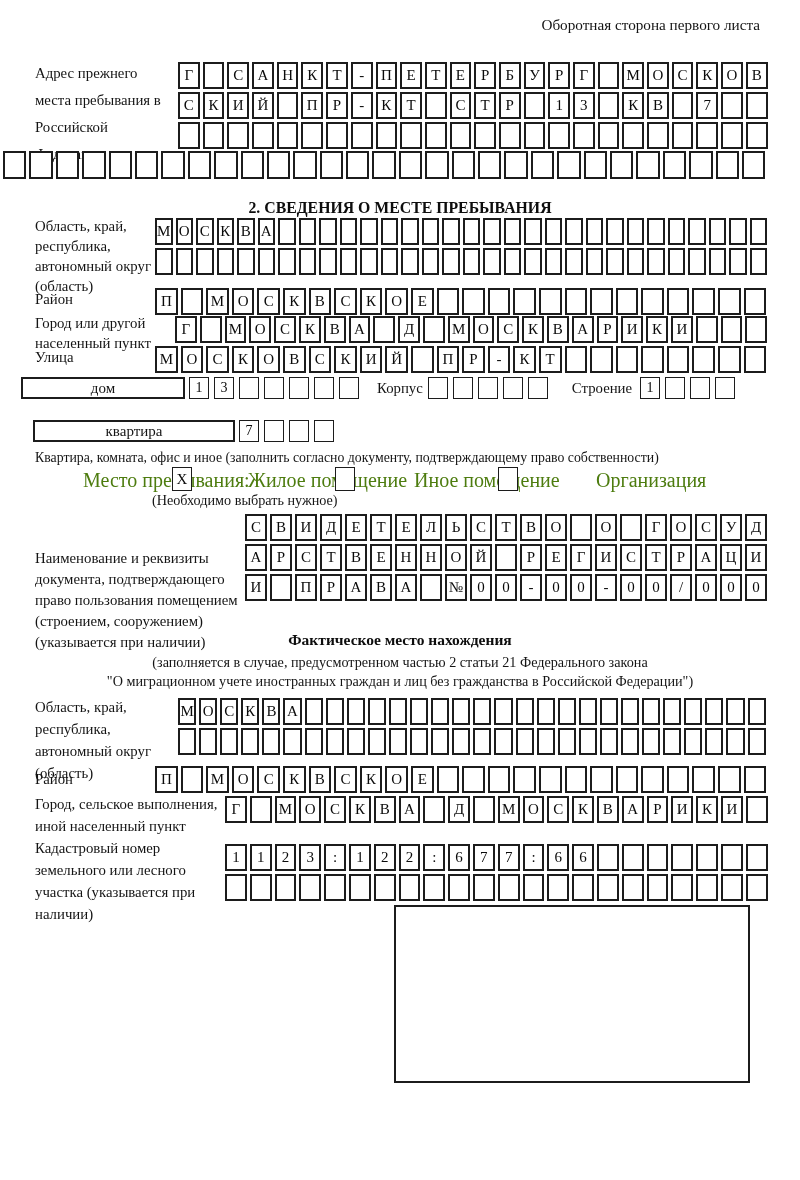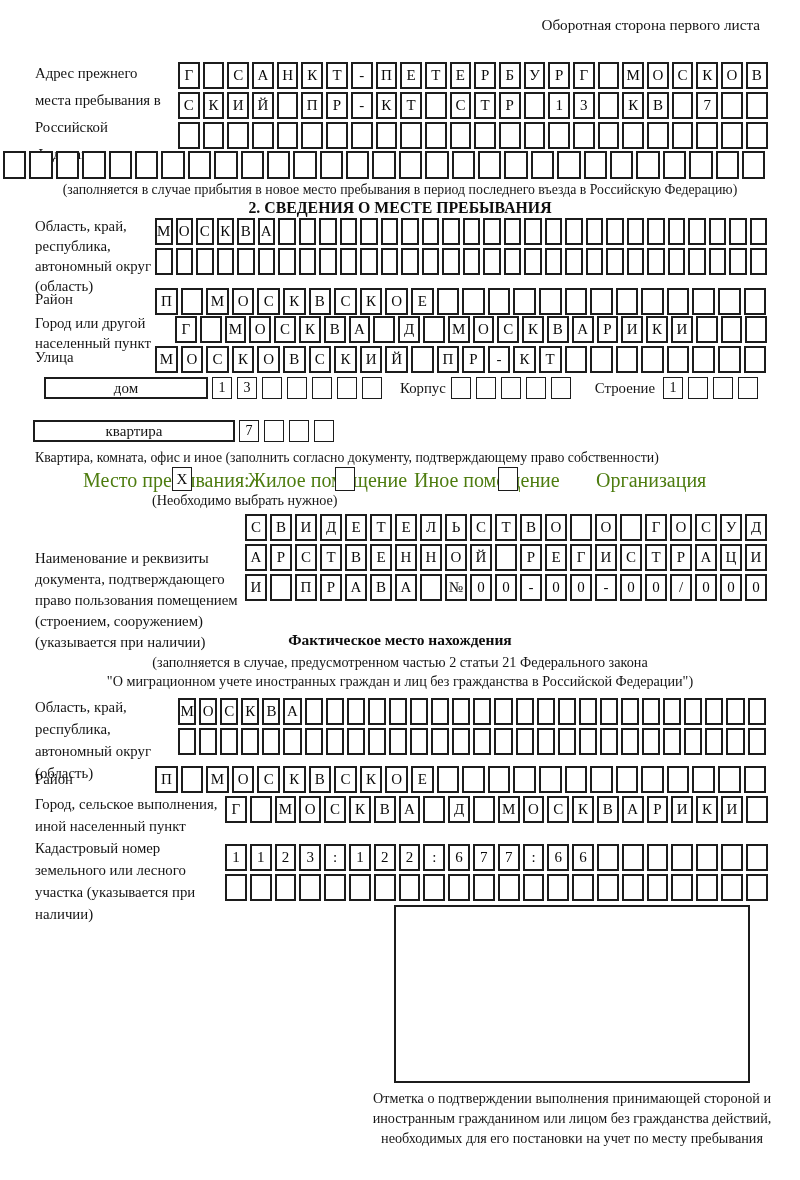--- a/index.html
+++ b/index.html
@@ -153,21 +153,20 @@
       <span class="cell"></span>
       <span class="cell"></span>
       <span class="cell"></span>
       <span class="cell"></span>
       <span class="cell"></span>
       <span class="cell"></span>
       <span class="cell"></span>
       <span class="cell"></span>
       <span class="cell"></span>
     </div>
-  <div class="caption center" style="top:182px;">(заполняется в случае прибытия в новое место пребывания в период последнего въезда в Российскую Федерацию)</div>
 
   <div class="title" style="top:199px;">2. СВЕДЕНИЯ О МЕСТЕ ПРЕБЫВАНИЯ</div>
 
   <div class="lbl" style="left:35px;top:216px;width:118px;line-height:20px;">Область, край, республика, автономный округ (область)</div>
   <div class="cellrow cells-30" style="left:155px;top:218px;">
       <span class="cell">М</span>
       <span class="cell">О</span>
       <span class="cell">С</span>
       <span class="cell">К</span>
       <span class="cell">В</span>
@@ -307,21 +306,21 @@
       <span class="cell"></span>
       <span class="cell"></span>
       <span class="cell"></span>
       <span class="cell"></span>
       <span class="cell"></span>
       <span class="cell"></span>
       <span class="cell"></span>
       <span class="cell"></span>
     </div>
 
-  <div class="inline-row" style="left:44px;top:377px;height:22px;">
+  <div class="inline-row" style="left:21px;top:377px;height:22px;">
     <div class="type-box" style="width:164px;">дом</div>
     <div class="cellrow cells-sm" style="position:static;margin-left:4px;">
         <span class="cell">1</span>
         <span class="cell">3</span>
         <span class="cell"></span>
         <span class="cell"></span>
         <span class="cell"></span>
         <span class="cell"></span>
         <span class="cell"></span>
       </div>
@@ -599,15 +598,14 @@
       <span class="cell"></span>
       <span class="cell"></span>
       <span class="cell"></span>
       <span class="cell"></span>
       <span class="cell"></span>
       <span class="cell"></span>
       <span class="cell"></span>
     </div>
 
   <div class="big-box" style="left:394px;top:905px;width:356px;height:178px;"></div>
-  <div class="confirm-caption" style="left:372px;top:1088px;width:400px;">Отметка о подтверждении выполнения принимающей стороной и иностранным гражданином или лицом без гражданства действий, необходимых для его постановки на учет по месту пребывания</div>
 
 </div>
 
 </body></html>

